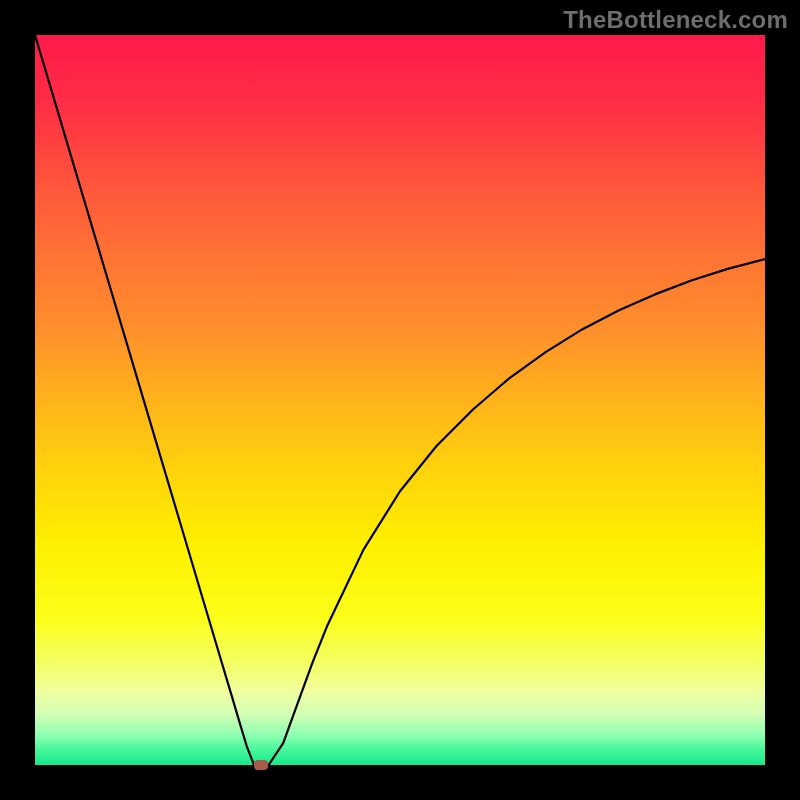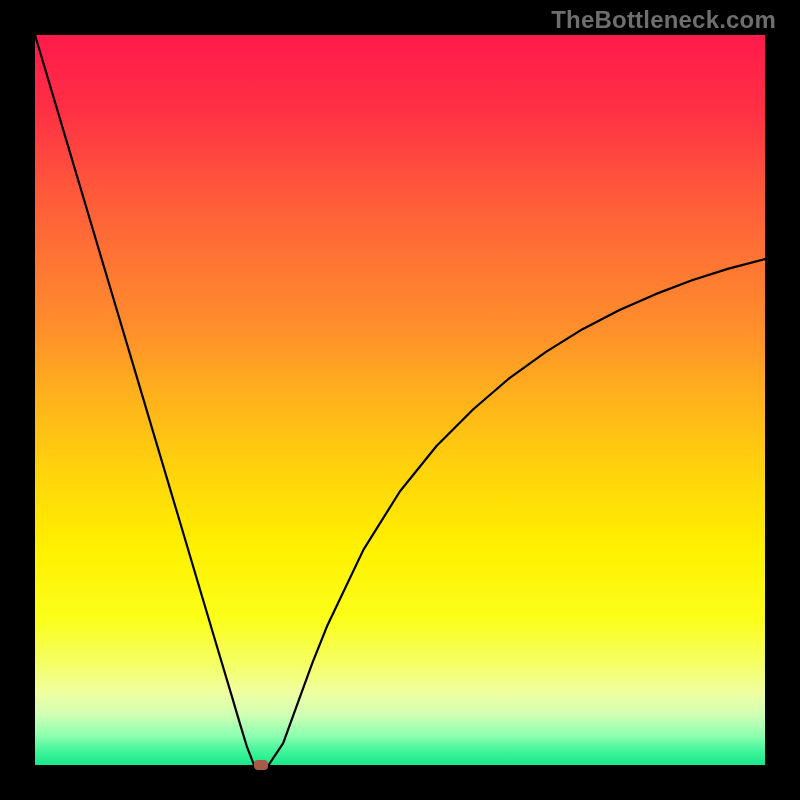--- a/index.html
+++ b/index.html
@@ -33,21 +33,21 @@
   .curve-svg {
     position: absolute;
     left: 0;
     top: 0;
     width: 100%;
     height: 100%;
   }
   .watermark {
     position: absolute;
     top: 6px;
-    right: 24px;
+    right: 12px;
     font-family: Arial, Helvetica, sans-serif;
     font-size: 24px;
     font-weight: 600;
     color: #6e6e6e;
     letter-spacing: 0.2px;
   }
   .marker {
     position: absolute;
     width: 14px;
     height: 10px;

